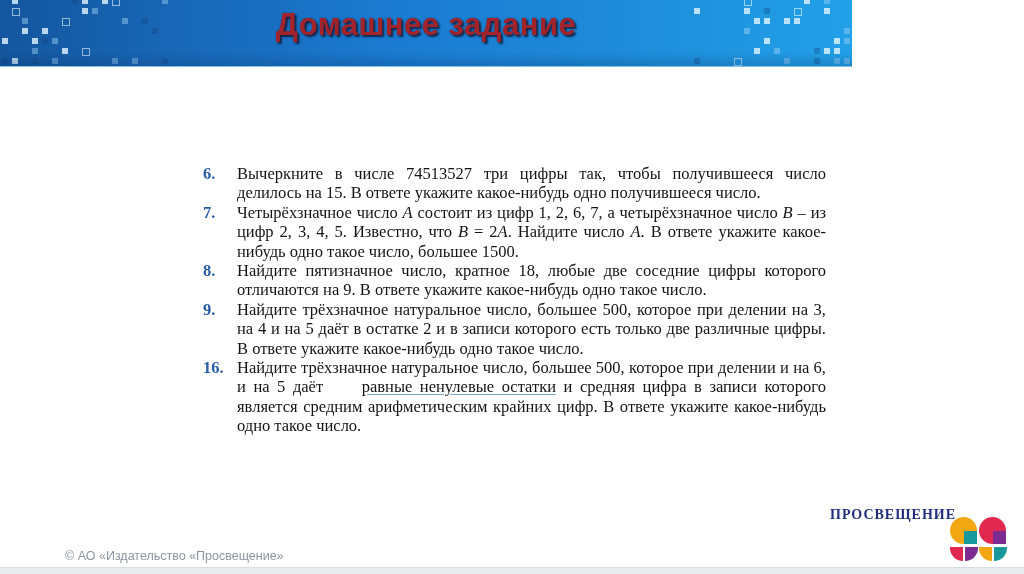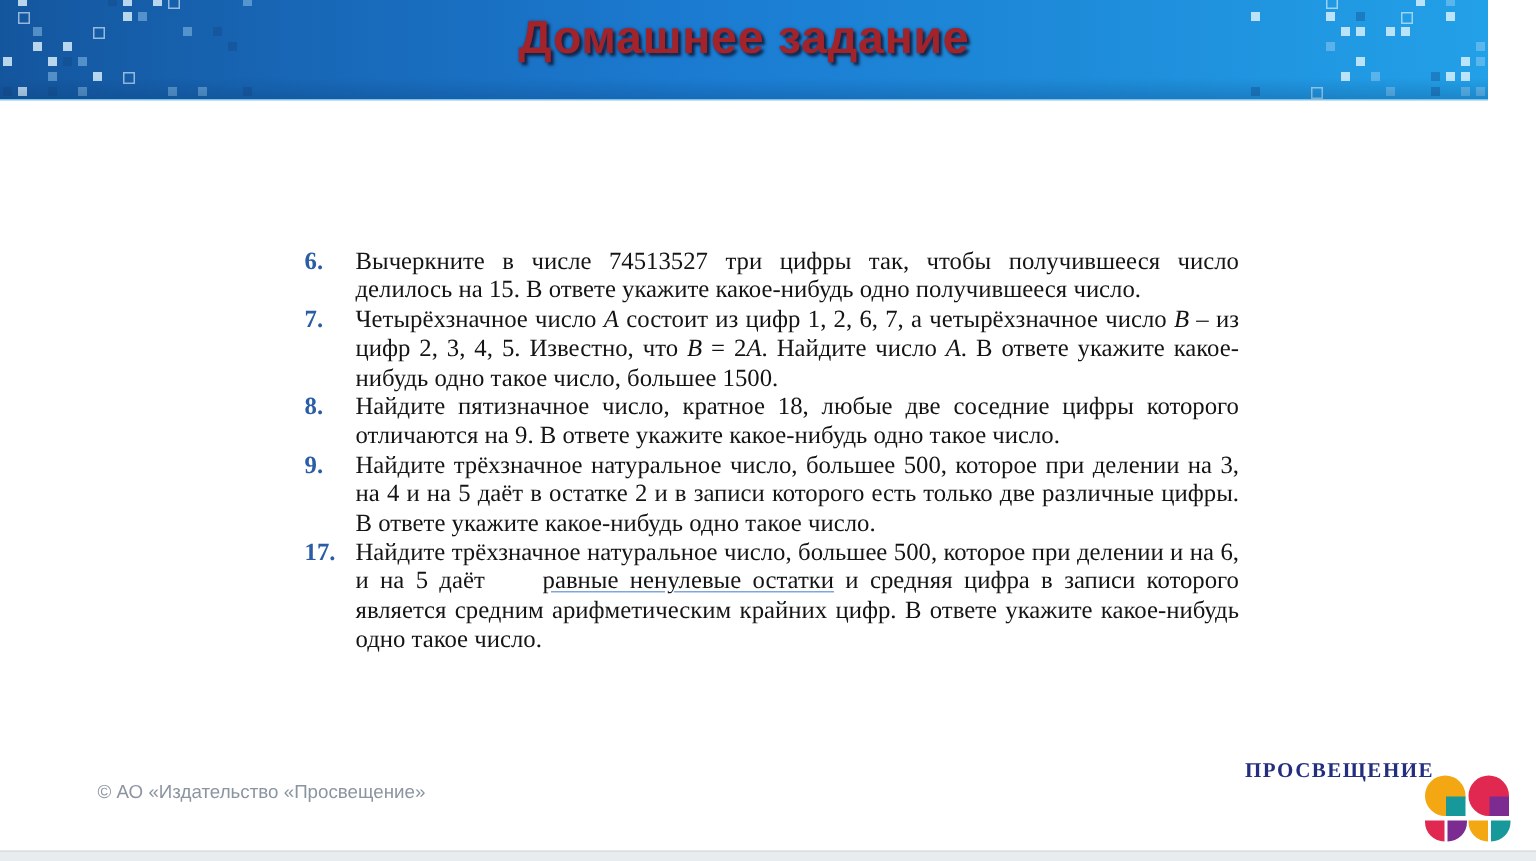--- a/index.html
+++ b/index.html
@@ -1,20 +1,20 @@
 <!DOCTYPE html>
 <html><head>
 <meta charset="utf-8">
 <style>
   html,body{margin:0;padding:0;background:#fff;}
   .slide{position:relative;width:1024px;height:574px;background:#ffffff;overflow:hidden;
          font-family:"Liberation Serif",serif;}
 
   
-  .hdr{position:absolute;left:0;top:0;width:992px;height:66px;
+  .hdr{position:absolute;left:0;top:0;width:852px;height:66px;
        background:linear-gradient(90deg,#14569E 0%,#1868B8 22%,#1B7CD2 48%,#1E8BD9 72%,#22A0E8 100%);
        border-bottom:1px solid #7fc4e8;}
   .hdr::after{content:"";position:absolute;left:0;right:0;bottom:0;height:14px;
        background:linear-gradient(rgba(255,255,255,0),rgba(8,48,98,.22));}
   .mosaic{position:absolute;top:0;height:66px;overflow:hidden;}
   .mosaic.left{left:0;width:210px;}
   .mosaic.right{right:0;width:180px;}
   .mosaic i{position:absolute;display:block;}
   .title{position:relative;z-index:2;margin:0;padding-top:7px;text-align:center;
        font:bold 31px/36px "Liberation Sans",sans-serif;color:#A3232B;letter-spacing:.5px;
@@ -22,21 +22,21 @@
 
   
   .hw{position:absolute;left:203px;top:164px;width:623px;}
   .hw-item{display:grid;grid-template-columns:34px 1fr;}
   .hw-num{font-weight:bold;color:#2B5DA7;font-size:16.5px;line-height:19.4px;}
   .hw-text{margin:0;text-align:justify;color:#141414;font-size:16.5px;line-height:19.4px;}
   .it{font-style:italic;}
   .ul{text-decoration:underline;text-decoration-color:#7FA8D9;text-underline-offset:2px;margin-left:31px;}
 
   
-  .copyright{position:absolute;left:65px;top:521px;
+  .copyright{position:absolute;left:65px;top:549px;
        font:12.5px "Liberation Sans",sans-serif;color:#8B95A1;}
   .publisher{position:absolute;left:830px;top:506px;width:112px;text-align:center;color:#232E7E;}
   .emblem-row{display:flex;align-items:flex-end;justify-content:center;gap:5px;height:37px;}
   .emblem-row .line{flex:1;height:2px;background:#232E7E;margin-bottom:7px;}
   .emblem{width:24px;height:36px;flex:0 0 24px;}
   .wordmark{margin-top:1px;font:bold 14px "Liberation Serif",serif;letter-spacing:1px;}
 
   .glogo{position:absolute;left:950px;top:517px;width:56px;height:45px;}
   .glogo i{position:absolute;display:block;}
   .g-c1{left:0;top:0;width:27px;height:27px;border-radius:50%;background:#F2A713;}
@@ -133,21 +133,21 @@
       </div>
       <div class="hw-item">
         <span class="hw-num">8.</span>
         <p class="hw-text"><span>Найдите пятизначное число, кратное 18, любые две соседние цифры которого отличаются на 9. В ответе укажите какое-нибудь одно такое число.</span></p>
       </div>
       <div class="hw-item">
         <span class="hw-num">9.</span>
         <p class="hw-text"><span>Найдите трёхзначное натуральное число, большее 500, которое при делении на 3, на 4 и на 5 даёт в остатке 2 и в записи которого есть только две различные цифры. В ответе укажите какое-нибудь одно такое число.</span></p>
       </div>
       <div class="hw-item">
-        <span class="hw-num">17.</span>
+        <span class="hw-num">16.</span>
         <p class="hw-text"><span>Найдите трёхзначное натуральное число, большее 500, которое при делении и на 6, и на 5 даёт </span><span class="ul">равные ненулевые остатки</span><span> и средняя цифра в записи которого является средним арифметическим крайних цифр. В ответе укажите какое-нибудь одно такое число.</span></p>
       </div>
     </main>
 
   <span class="copyright">© АО «Издательство «Просвещение»</span>
 
   <div class="publisher">
     <div class="wordmark">ПРОСВЕЩЕНИЕ</div>
   </div>
 

